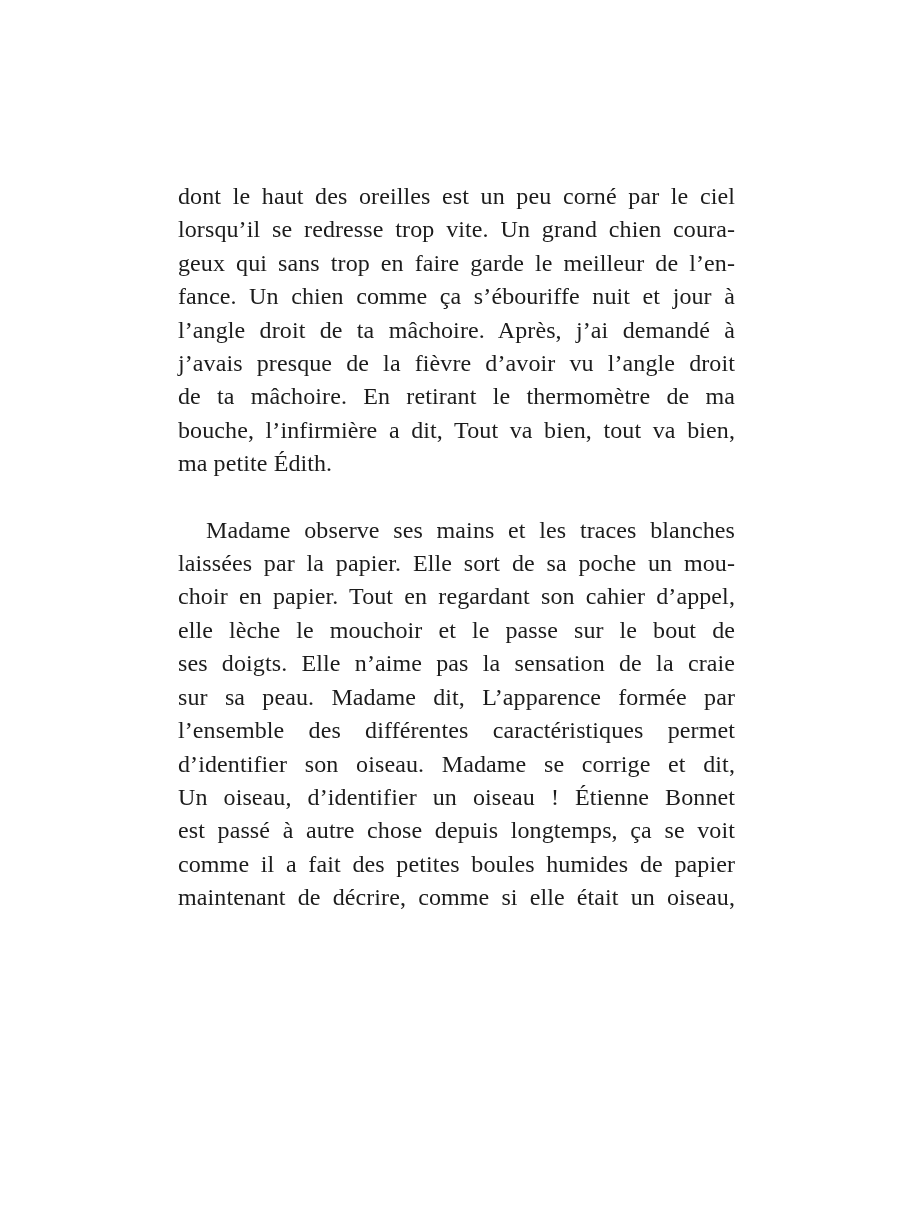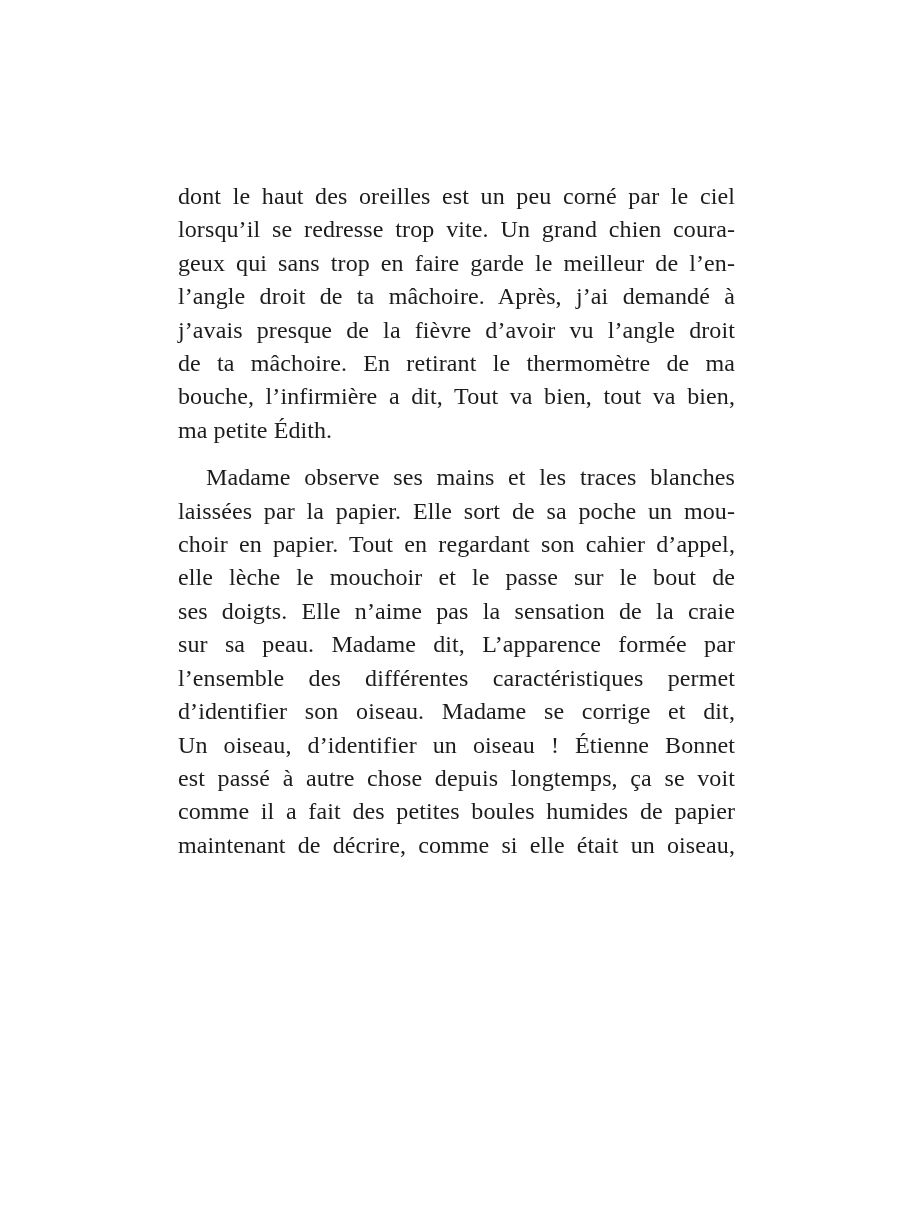--- a/index.html
+++ b/index.html
@@ -15,21 +15,21 @@
   .text-block {
     position: absolute;
     left: 178px;
     top: 180px;
     width: 557px;
     font-size: 24px;
     line-height: 33.4px;
     letter-spacing: 0.1px;
   }
   .para { margin: 0; }
-  .para-2 { margin-top: 14px; }
+  .para-2 { margin-top: 33px; }
   .line {
     text-align: justify;
     text-align-last: justify;
     text-justify: inter-word;
     white-space: normal;
   }
   .line.flush-left { text-align-last: left; }
   .line.indent-first { text-indent: 28px; }
   .page-number {
     position: absolute;
@@ -44,20 +44,21 @@
 </head>
 <body>
 
 <div class="book-page">
   <div class="text-block">
 
     <div class="para para-1">
       <div class="line">dont le haut des oreilles est un peu corné par le ciel</div>
       <div class="line">lorsqu’il se redresse trop vite. Un grand chien coura-</div>
       <div class="line">geux qui sans trop en faire garde le meilleur de l’en-</div>
+      <div class="line">fance. Un chien comme ça s’ébouriffe nuit et jour à</div>
       <div class="line">l’angle droit de ta mâchoire. Après, j’ai demandé à</div>
       <div class="line">j’avais presque de la fièvre d’avoir vu l’angle droit</div>
       <div class="line">de ta mâchoire. En retirant le thermomètre de ma</div>
       <div class="line">bouche, l’infirmière a dit, Tout va bien, tout va bien,</div>
       <div class="line flush-left">ma petite Édith.</div>
     </div>
 
     <div class="para para-2">
       <div class="line indent-first">Madame observe ses mains et les traces blanches</div>
       <div class="line">laissées par la papier. Elle sort de sa poche un mou-</div>

